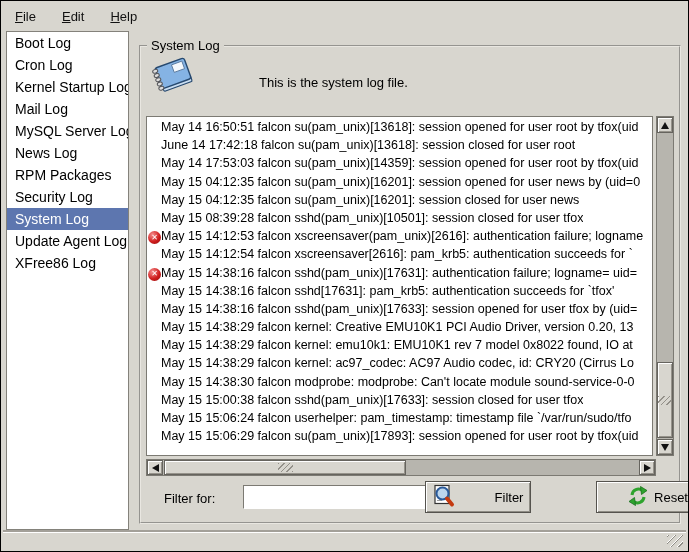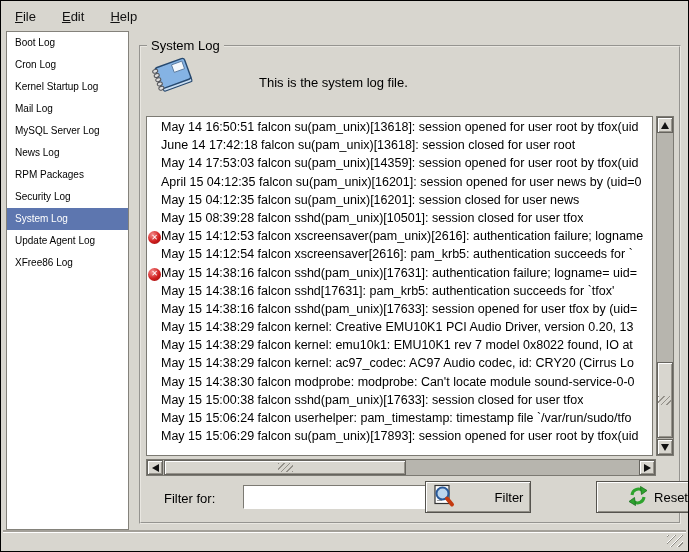--- a/index.html
+++ b/index.html
@@ -5,21 +5,21 @@
   html,body{margin:0;padding:0;background:#8a8a8a;font-family:"Liberation Sans","DejaVu Sans",sans-serif;}
   .window{position:relative;width:687px;height:550px;border:1px solid #000;background:var(--window-bg,#d8d6cf);overflow:hidden;}
 
   
   .menubar{position:absolute;left:2px;top:2px;right:2px;height:26px;display:flex;align-items:center;gap:20px;padding-left:9px;font-size:13px;color:#111;}
   .menu-item{cursor:default;padding:2px 3px;}
   .mn{text-decoration:underline;}
 
   
   .sidebar{position:absolute;left:5px;top:30px;width:123px;height:499px;background:#fff;border:1px solid #84827b;box-sizing:border-box;overflow:hidden;}
-  .side-item{height:22px;line-height:22px;padding-left:8px;font-size:10px;color:#000;white-space:nowrap;cursor:default;}
+  .side-item{height:22px;line-height:22px;padding-left:8px;font-size:14px;color:#000;white-space:nowrap;cursor:default;}
   .side-item.selected{background:var(--selection,#5d76af);color:#fff;}
 
   
   .groupbox{position:absolute;left:138px;top:44px;width:542px;height:479px;border:2px groove #e9e7e1;box-sizing:border-box;}
   .group-title{position:absolute;left:146px;top:37px;background:var(--window-bg,#d8d6cf);padding:0 4px;font-size:13px;color:#000;}
 
   .book-icon{position:absolute;left:147px;top:54px;}
   .caption{position:absolute;left:258px;top:74px;font-size:13px;color:#000;}
 
   
@@ -110,21 +110,21 @@
         <div class="log-row">
           <span class="lt">May 14 16:50:51 falcon su(pam_unix)[13618]: session opened for user root by tfox(uid</span>
         </div>
         <div class="log-row">
           <span class="lt">June 14 17:42:18 falcon su(pam_unix)[13618]: session closed for user root</span>
         </div>
         <div class="log-row">
           <span class="lt">May 14 17:53:03 falcon su(pam_unix)[14359]: session opened for user root by tfox(uid</span>
         </div>
         <div class="log-row">
-          <span class="lt">April 15 04:12:35 falcon su(pam_unix)[16201]: session opened for user news by (uid=0</span>
+          <span class="lt">May 15 04:12:35 falcon su(pam_unix)[16201]: session opened for user news by (uid=0</span>
         </div>
         <div class="log-row">
           <span class="lt">May 15 04:12:35 falcon su(pam_unix)[16201]: session closed for user news</span>
         </div>
         <div class="log-row">
           <span class="lt">May 15 08:39:28 falcon sshd(pam_unix)[10501]: session closed for user tfox</span>
         </div>
         <div class="log-row">
           <span class="err">✕</span>
           <span class="lt">May 15 14:12:53 falcon xscreensaver(pam_unix)[2616]: authentication failure; logname</span>

